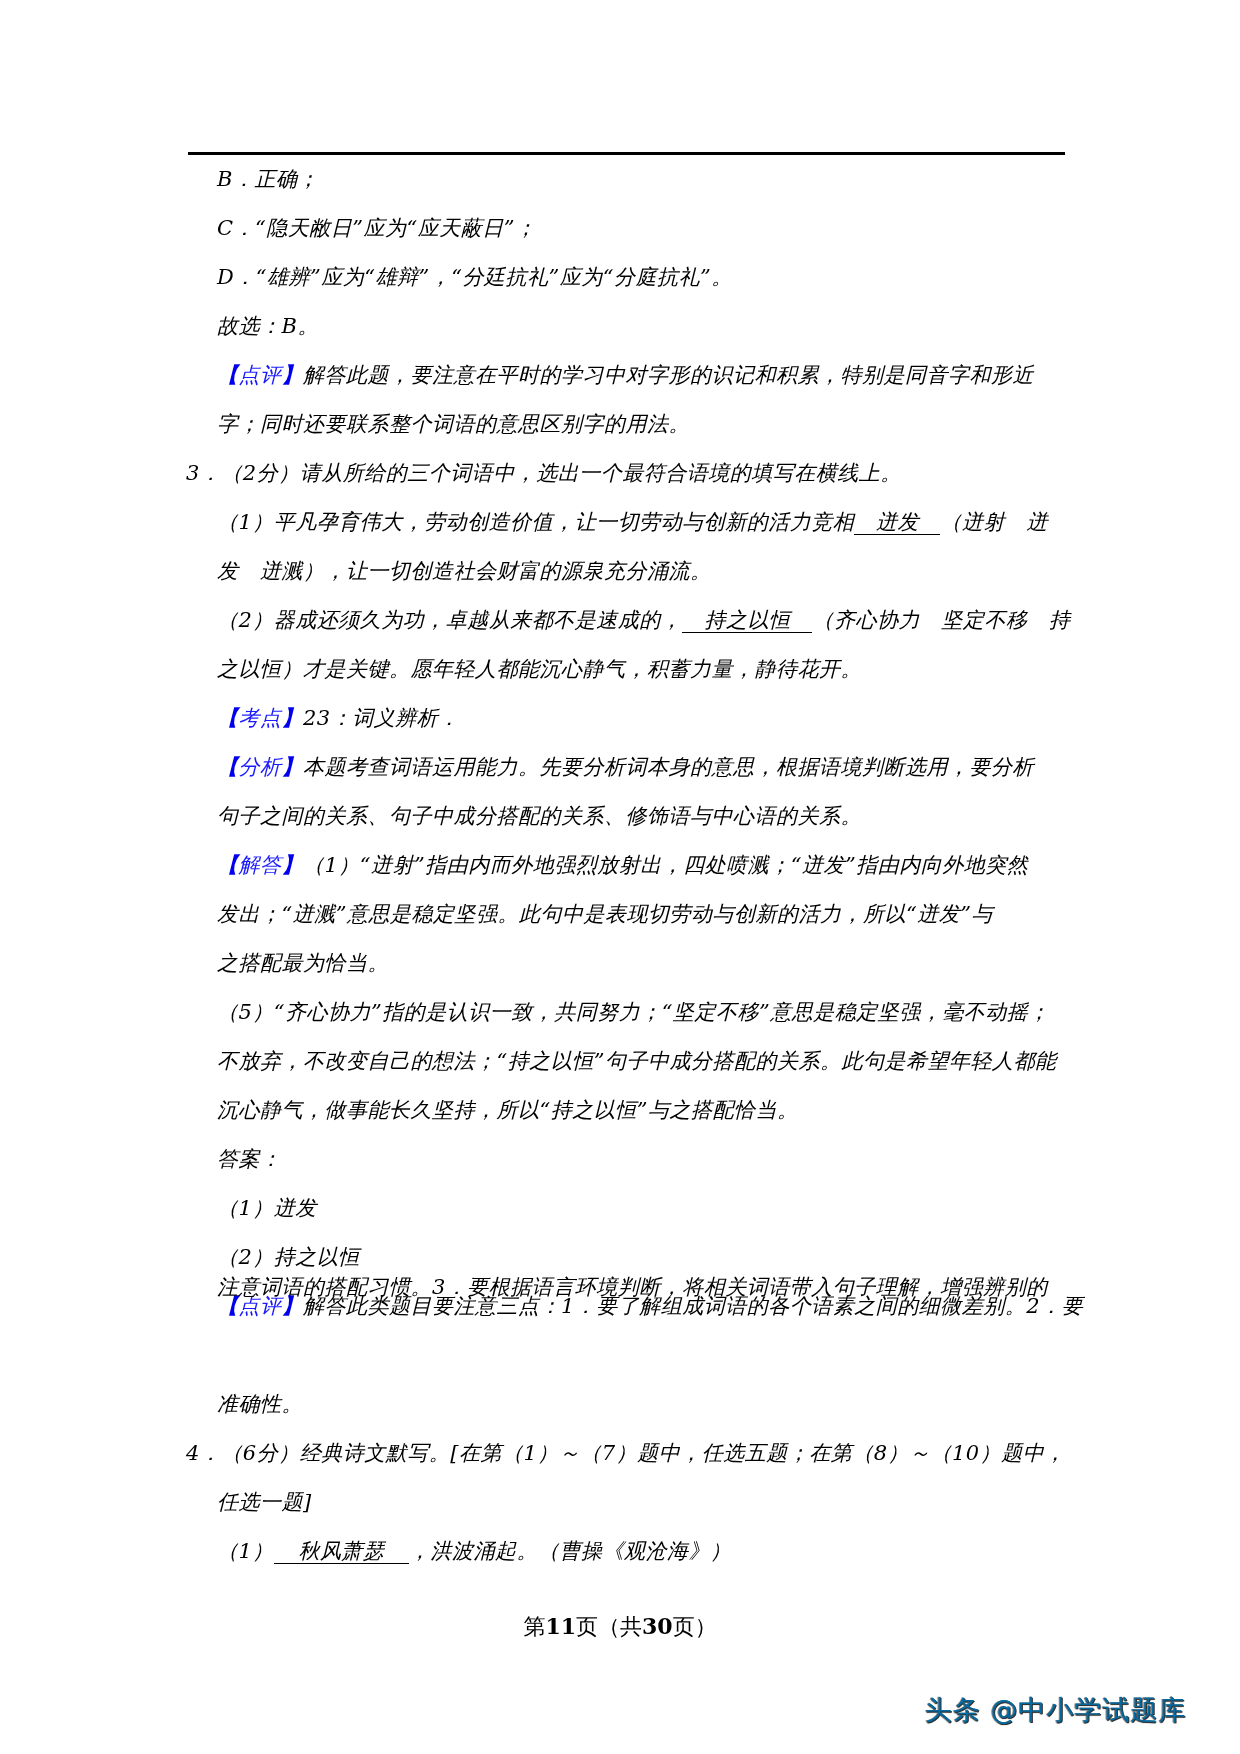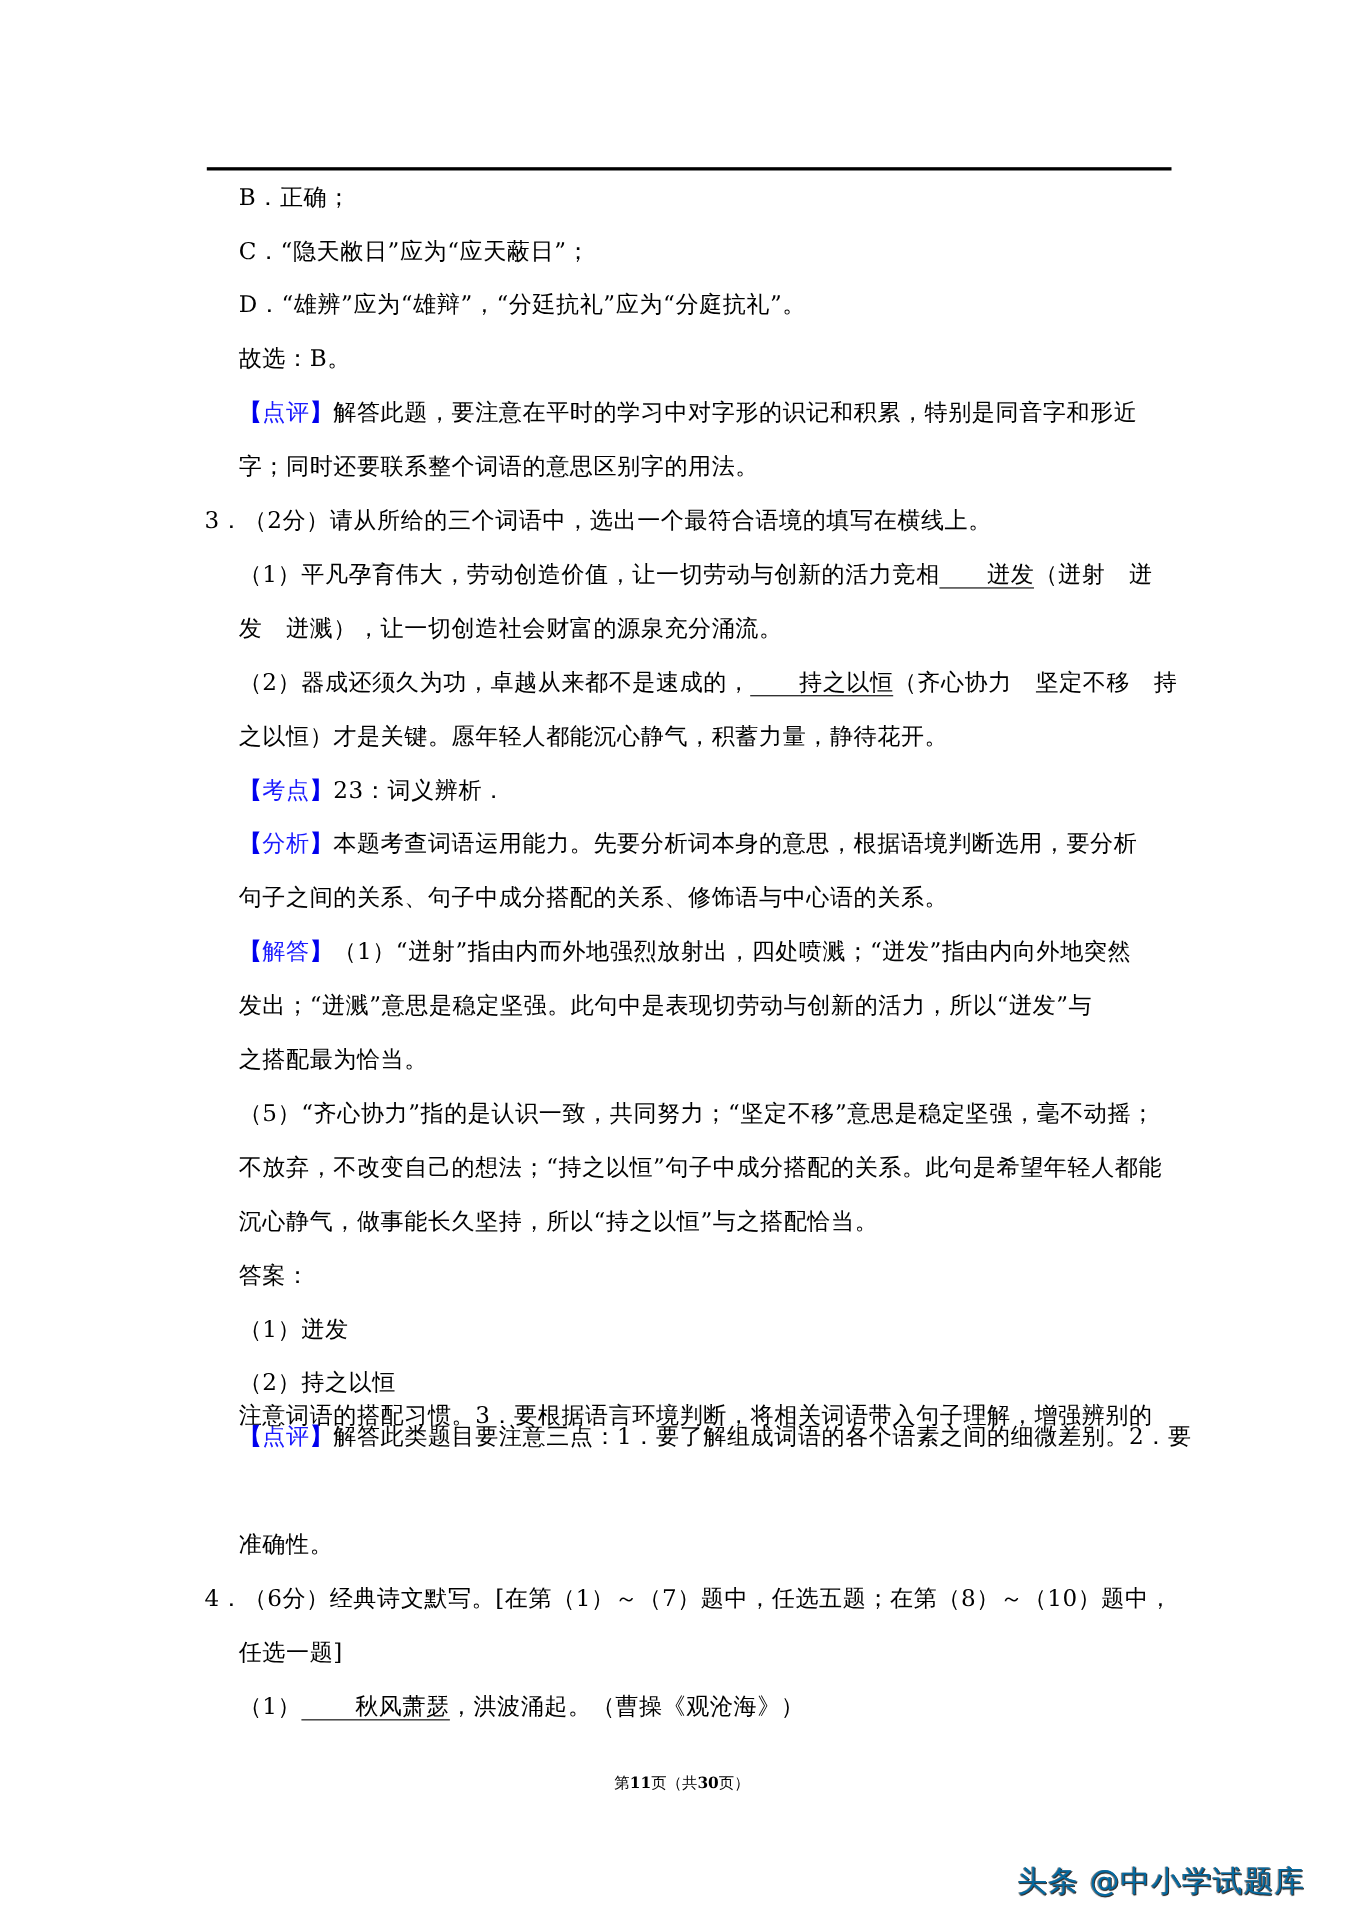--- a/index.html
+++ b/index.html
@@ -1,24 +1,24 @@
 <!DOCTYPE html>
 <html><head>
 <meta charset="utf-8">
 <style>
   html, body { margin: 0; padding: 0; background: #ffffff; }
   body { width: 1240px; height: 1754px; position: relative; overflow: hidden;
          font-family: "DejaVu Serif", "Liberation Serif", serif; color: #000; }
   .rule { position: absolute; left: 188px; top: 152px; width: 877px; height: 3px; background: #000; }
-  .line { position: absolute; left: 217px; font-size: 21px; line-height: 28px; white-space: nowrap; letter-spacing: 0.5px; }
+  .line { position: absolute; left: 217px; font-size: 21px; line-height: 28px; white-space: nowrap; letter-spacing: 0.5px; font-style: italic; }
   .line.q { left: 186px; }
   .tag { color: #1a1aff; margin-top: 28px; }
   .tag b { color: #0000ee; font-weight: bold; }
-  .blank { display: inline-block; border-bottom: 1.5px solid #000; text-align: right; line-height: 24px; }
-  .footer { position: absolute; top: 1612px; left: 0; width: 1240px; text-align: center; font-size: 14px; }
+  .blank { display: inline-block; border-bottom: 1.5px solid #000; text-align: center; line-height: 24px; }
+  .footer { position: absolute; top: 1612px; left: 0; width: 1240px; text-align: center; font-size: 22px; }
   .footer b { font-weight: bold; }
   .watermark { position: absolute; left: 925px; top: 1692px; font-family: "DejaVu Sans", sans-serif;
                font-size: 27px; color: #0369a1; letter-spacing: 1px;
                text-shadow: 1px 1px 0 #333, -1px 0 0 #888, 0 1px 1px #222; }
 </style>
 </head>
 <body>
 
 <div class="rule"></div>
 

